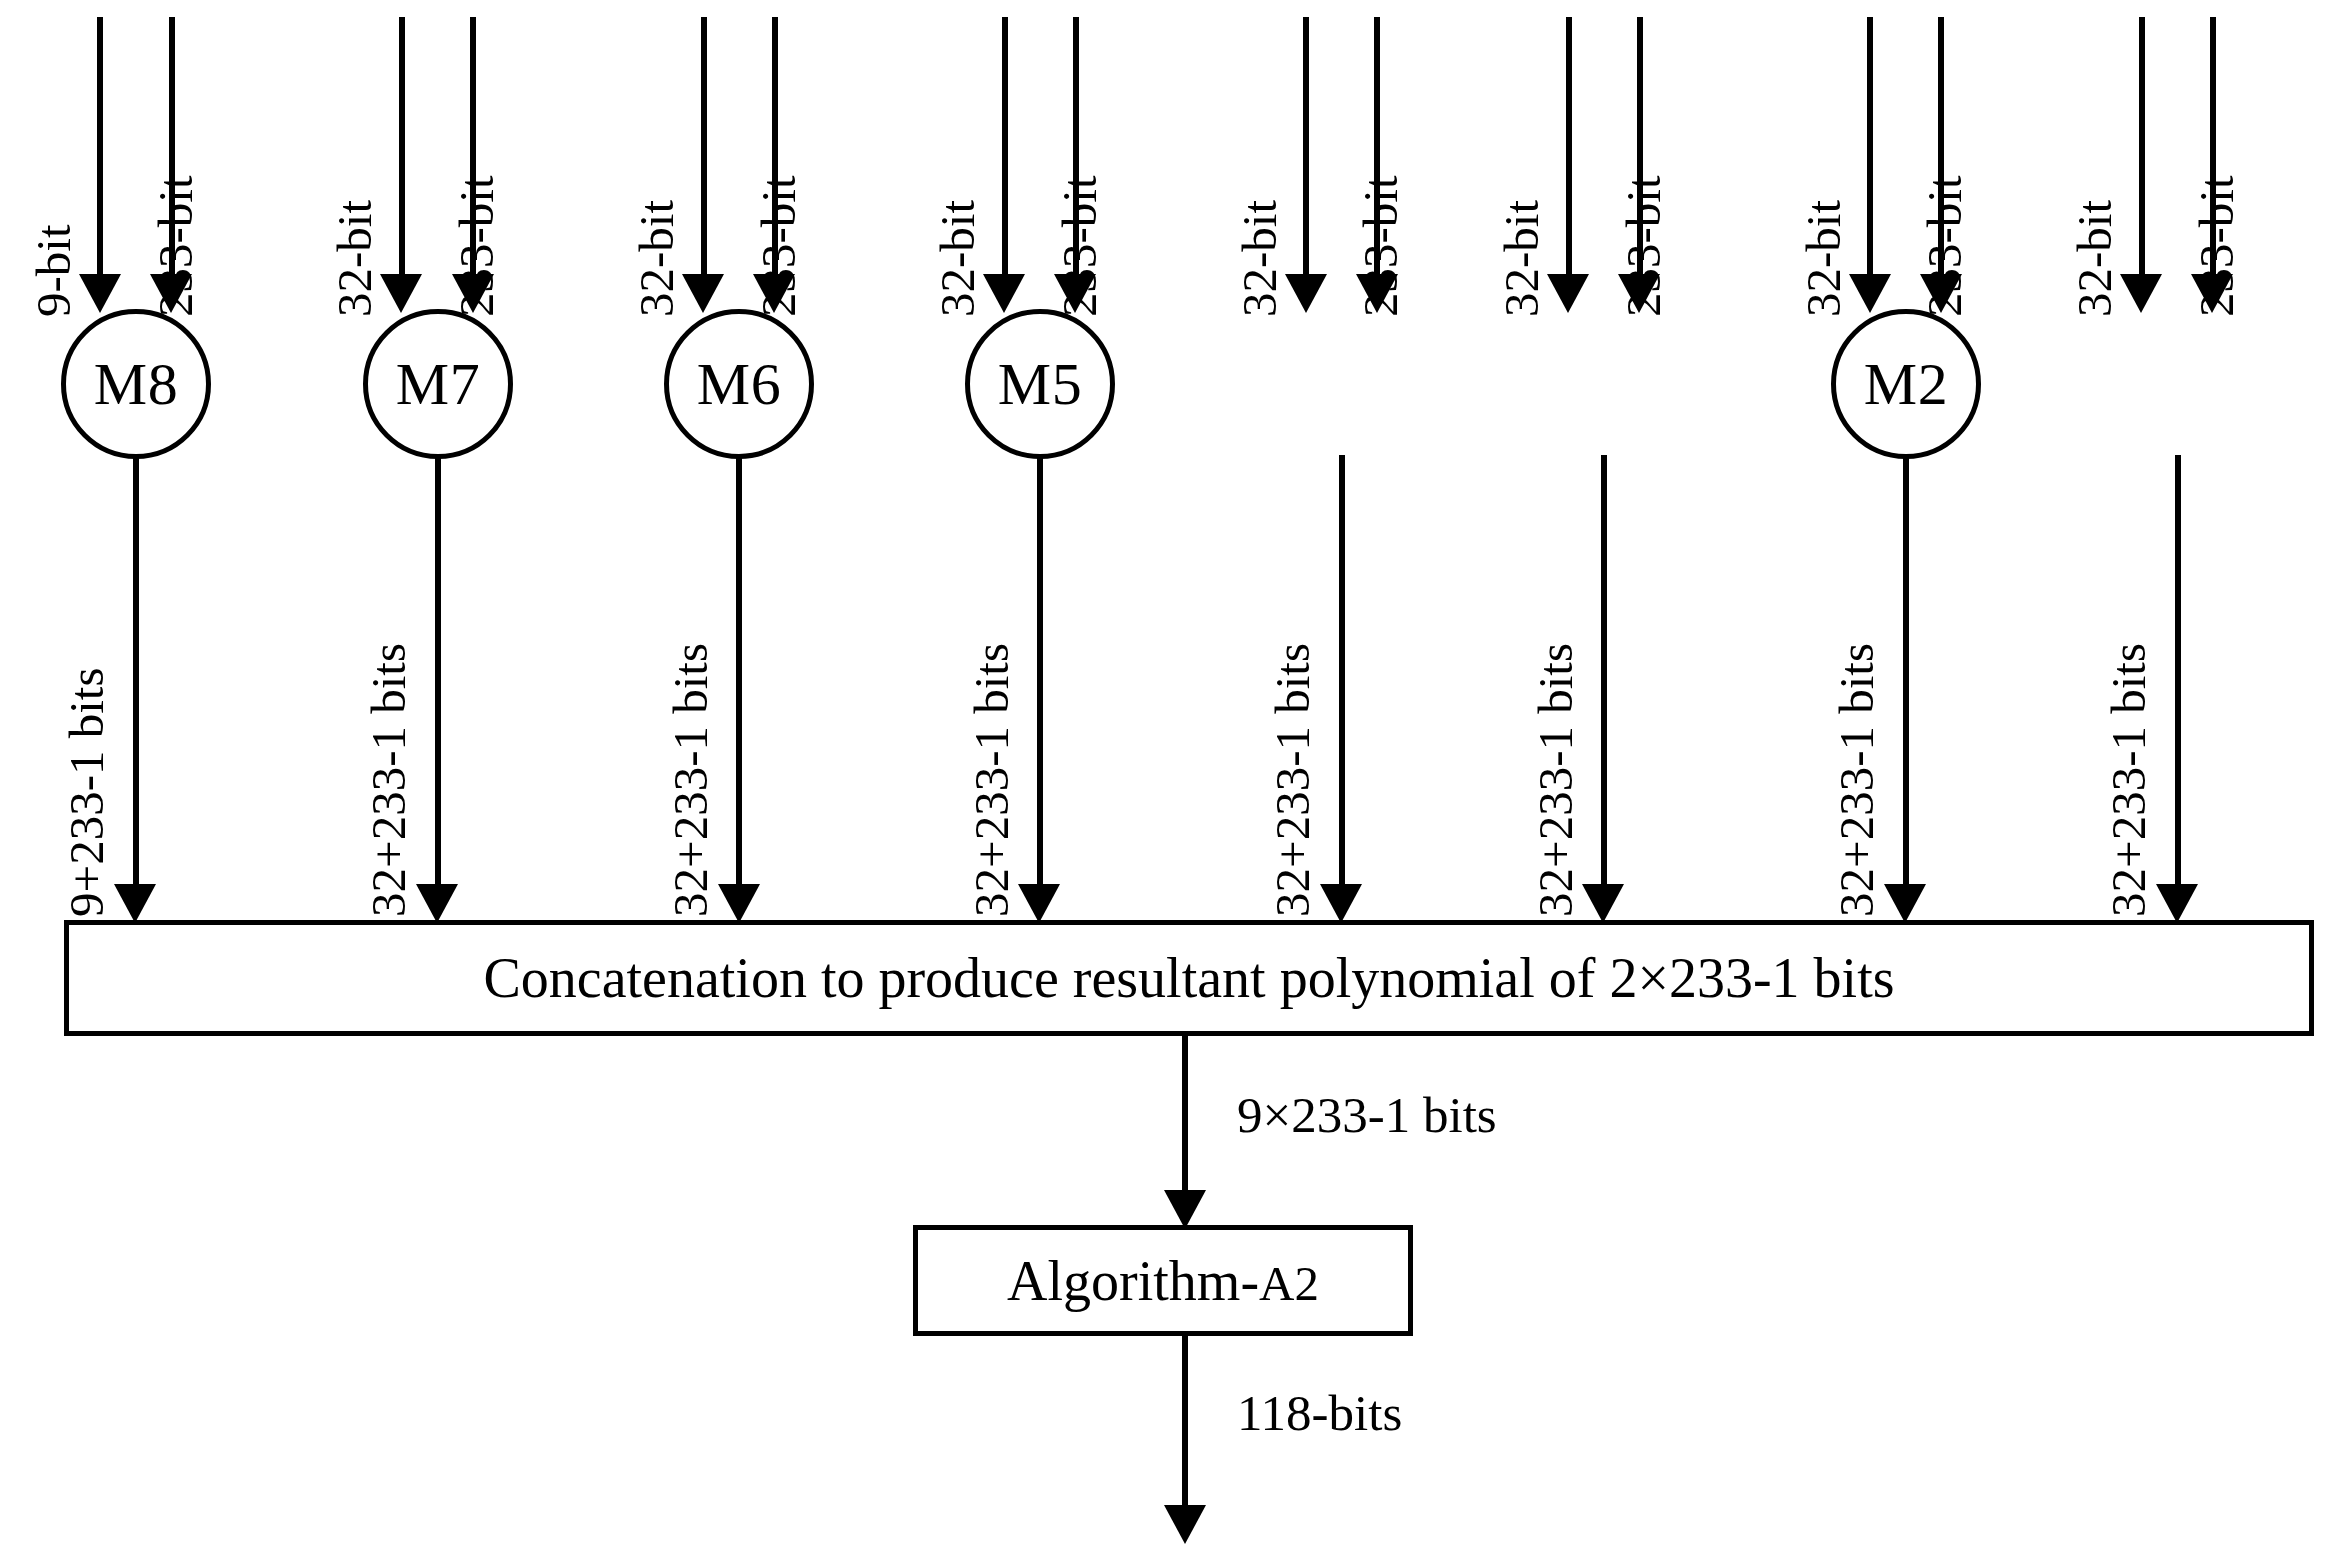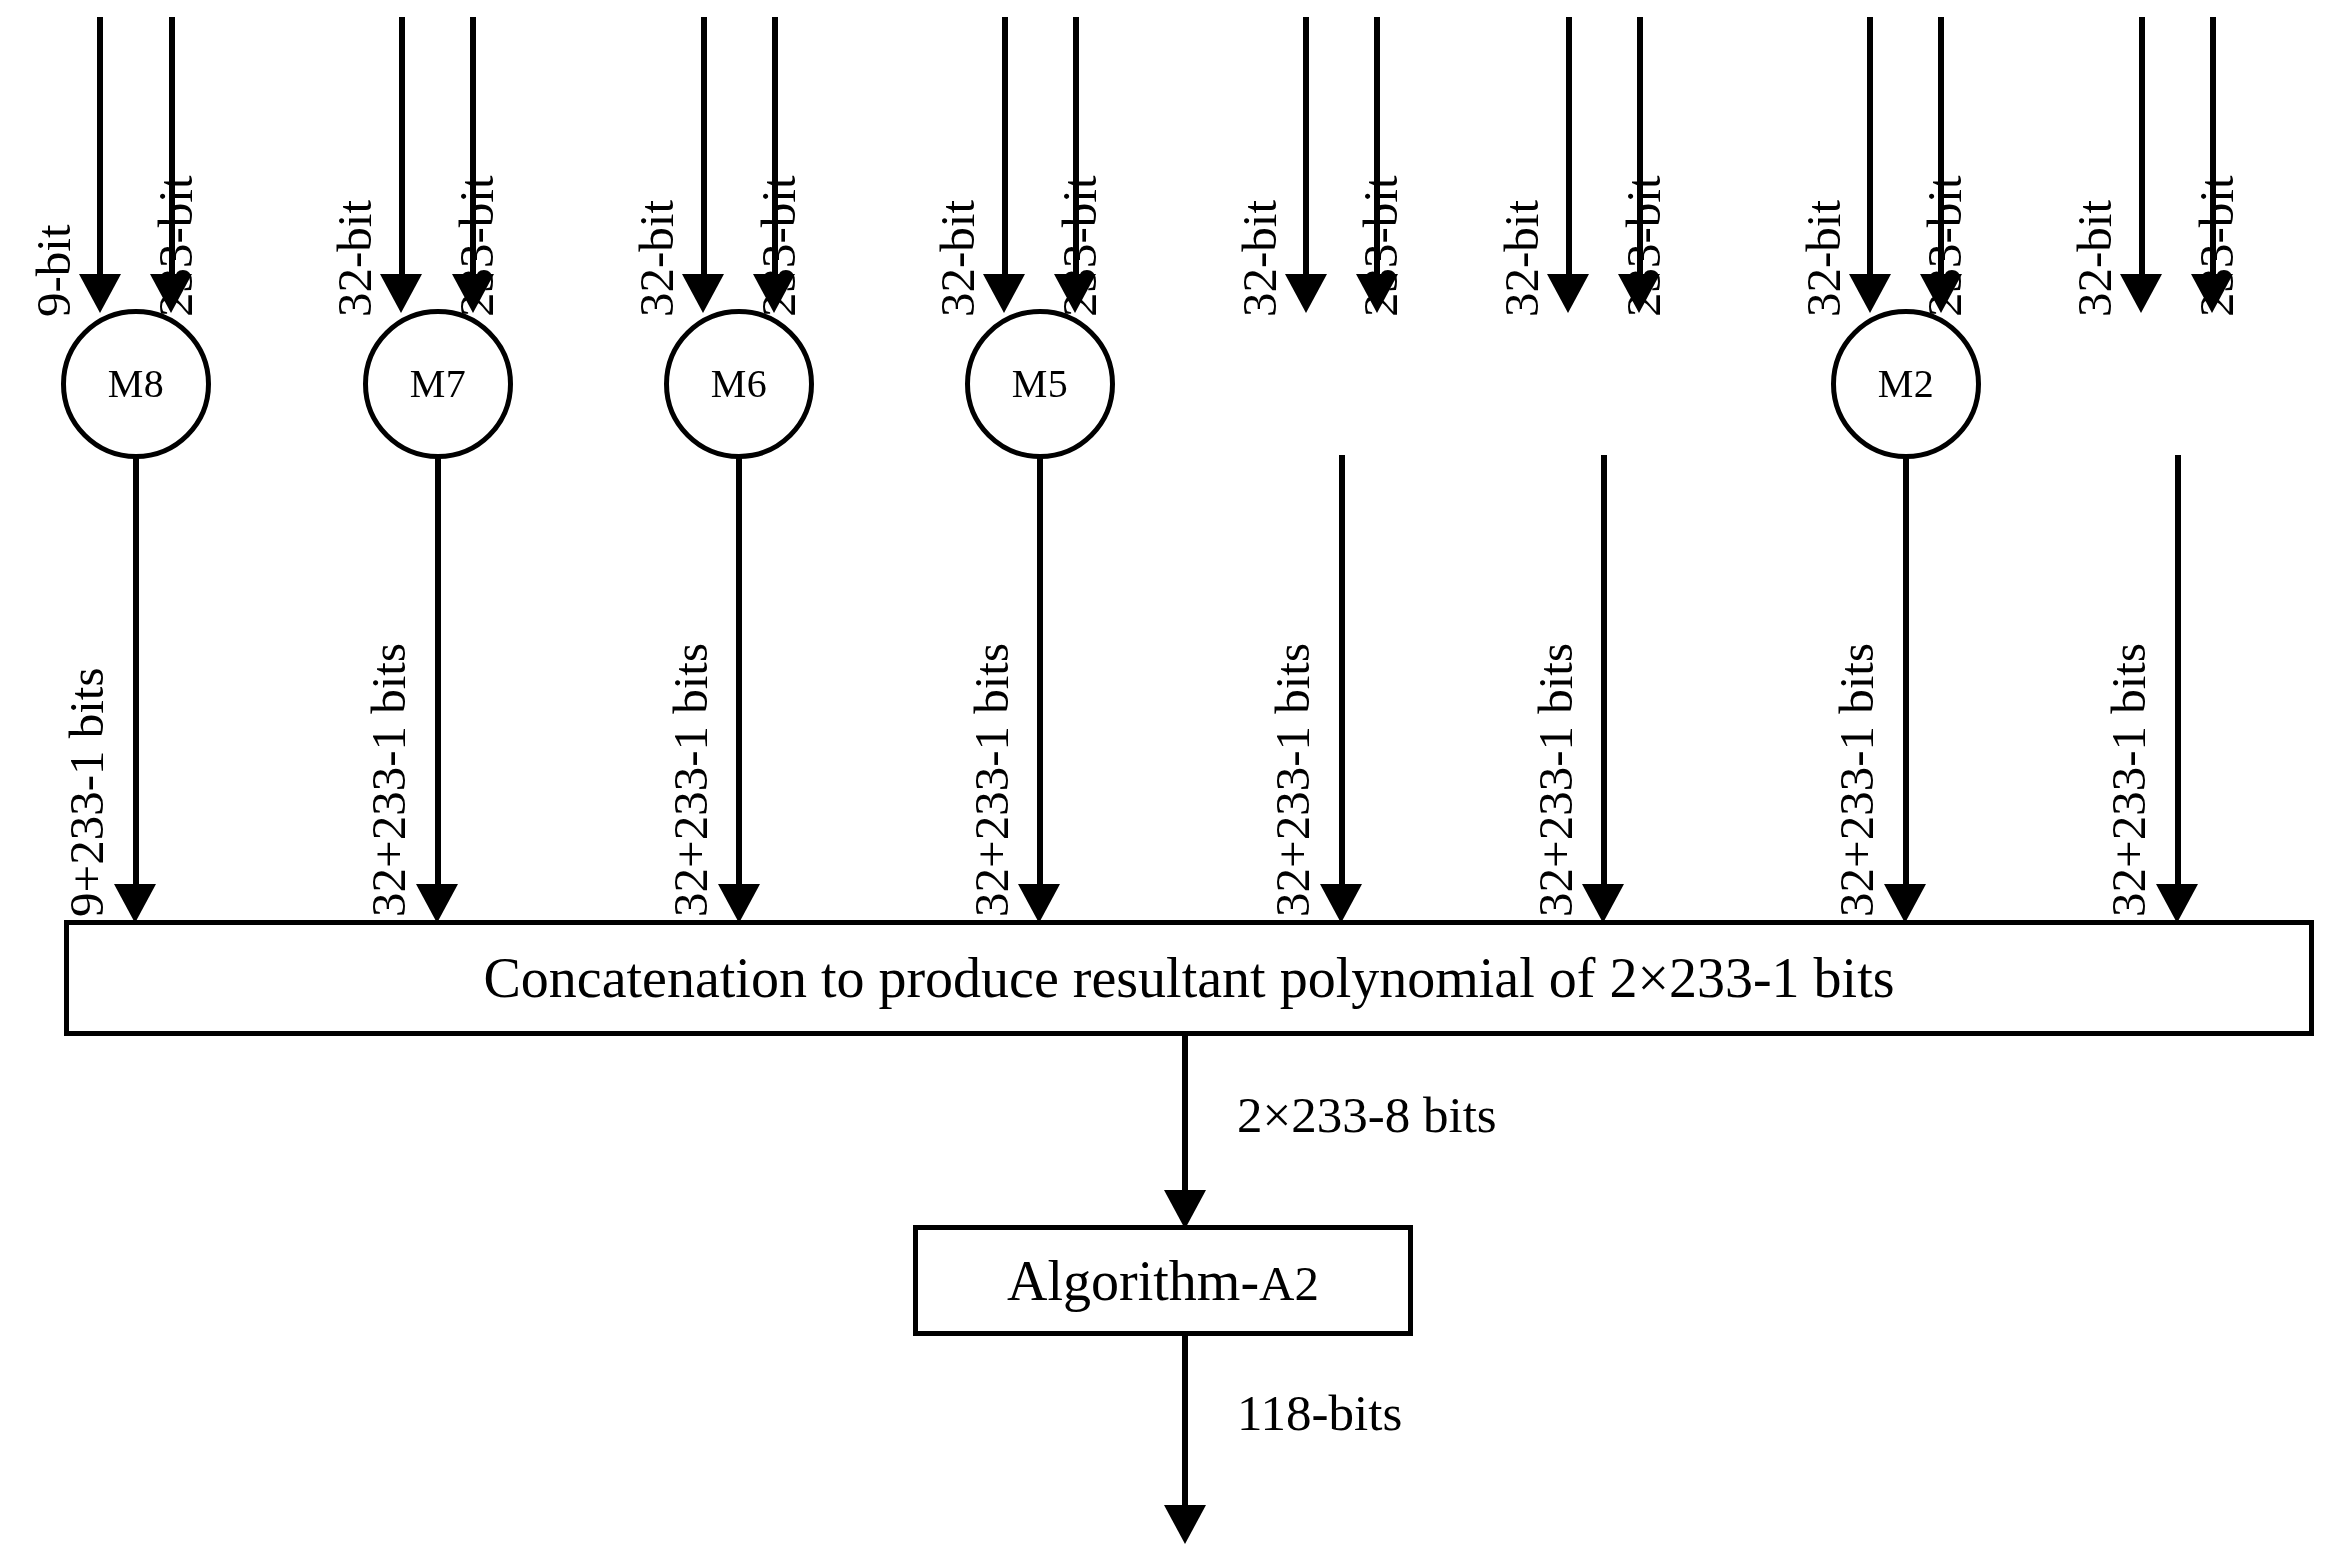--- a/index.html
+++ b/index.html
@@ -37,21 +37,21 @@
     position: absolute;
     border: 5.6px solid #000;
     border-radius: 50%;
     background: #fff;
     display: flex;
     align-items: center;
     justify-content: center;
     box-sizing: border-box;
   }
   .circle-label {
-    font-size: 40px;
+    font-size: 60px;
     line-height: 1;
     letter-spacing: 0.5px;
     font-family: Liberation Serif, serif;
   }
 
   
   .vlabel {
     position: absolute;
     transform-origin: left bottom;
     transform: rotate(-90deg);
@@ -174,21 +174,21 @@
     <div class="vlabel" style="left: 2119px; top: 268px;">32-bit</div>
     <div class="vlabel" style="left: 2241px; top: 268px;">233-bit</div>
     <div class="vline" style="left: 2175px; top: 455px; height: 435px;"></div>
     <div class="arrowhead" style="left: 2156px; top: 884px;"></div>
     <div class="vlabel" style="left: 2153px; top: 868px;">32+233-1 bits</div>
     <div class="box" style="left: 64px; top: 920px; width: 2250px; height: 116px;">
       <span class="box-text">Concatenation to produce resultant polynomial of 2×233-1 bits</span>
     </div>
     <div class="vline" style="left: 1182px; top: 1034px; height: 161px;"></div>
     <div class="arrowhead" style="left: 1164px; top: 1190px;"></div>
-    <div class="hlabel" style="left: 1237px; top: 1090px;">2×233-8 bits</div>
+    <div class="hlabel" style="left: 1237px; top: 1090px;">9×233-1 bits</div>
     <div class="box" style="left: 913px; top: 1225px; width: 500px; height: 111px;">
       <span class="box-text"><span>Algorithm-</span><span class="small">A2</span></span>
     </div>
     <div class="vline" style="left: 1182px; top: 1334px; height: 176px;"></div>
     <div class="arrowhead" style="left: 1164px; top: 1505px;"></div>
     <div class="hlabel" style="left: 1237px; top: 1388px;">118-bits</div>
   </div>
 
 
 </body></html>

